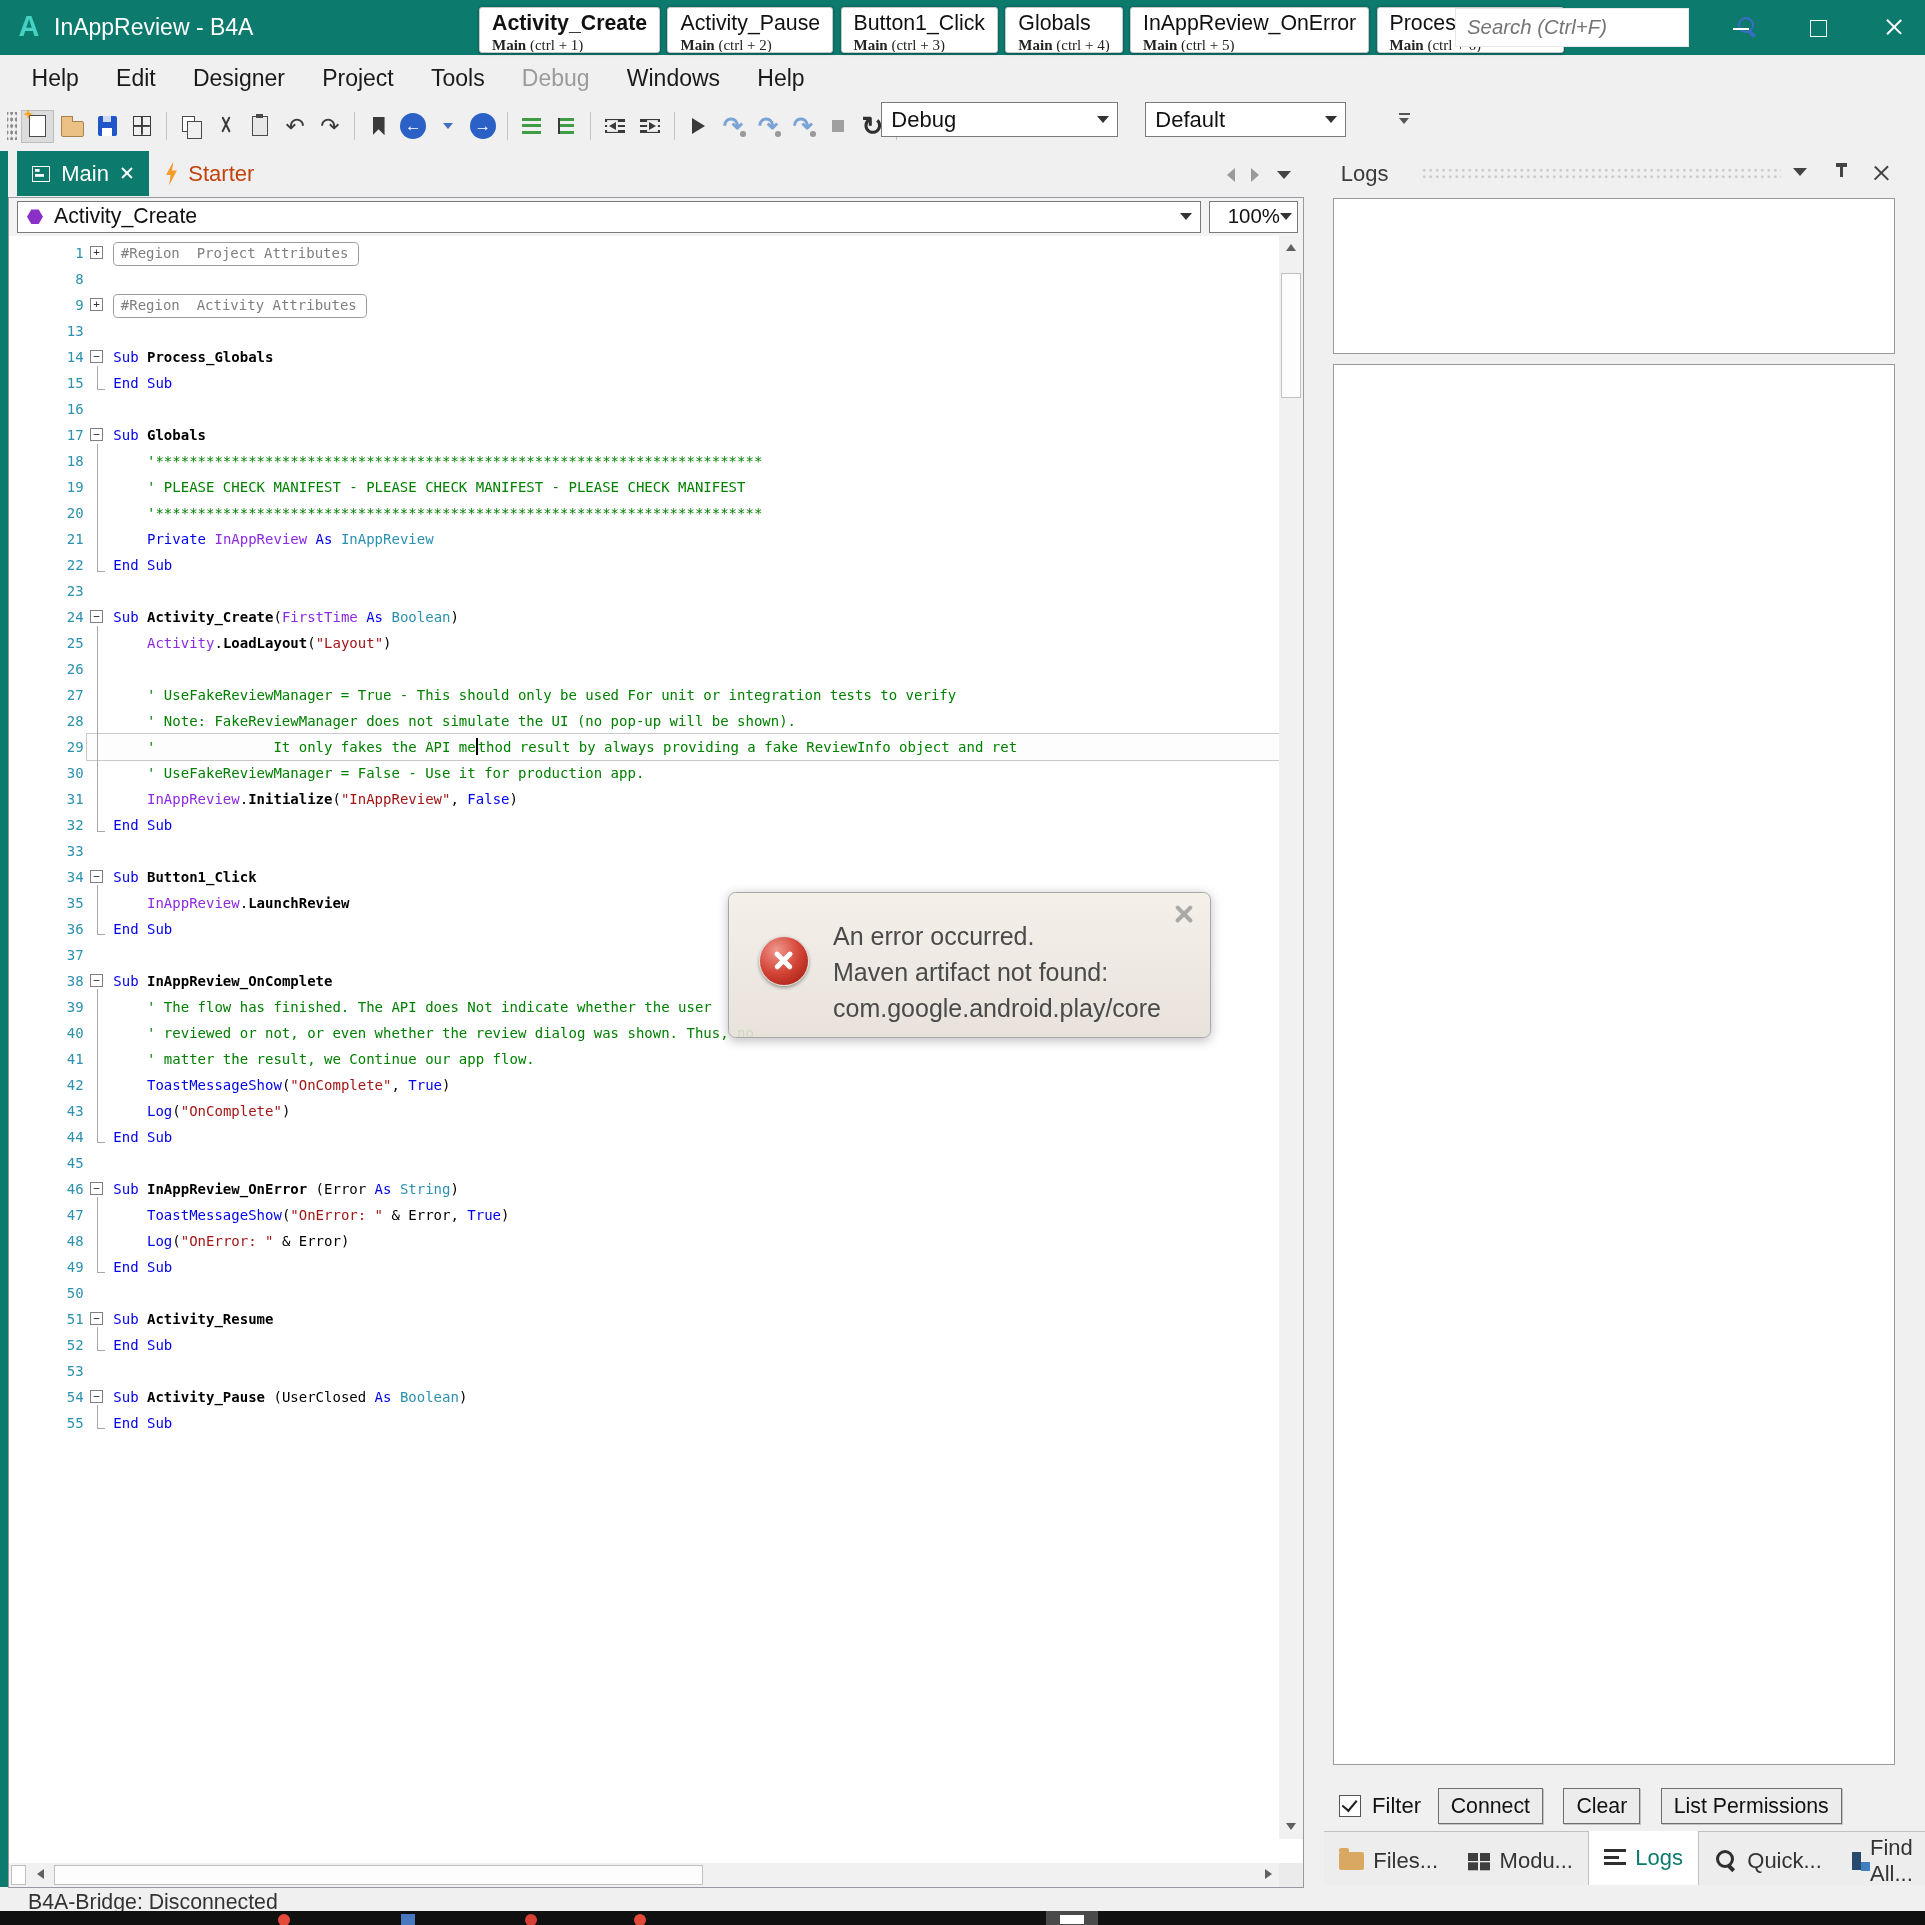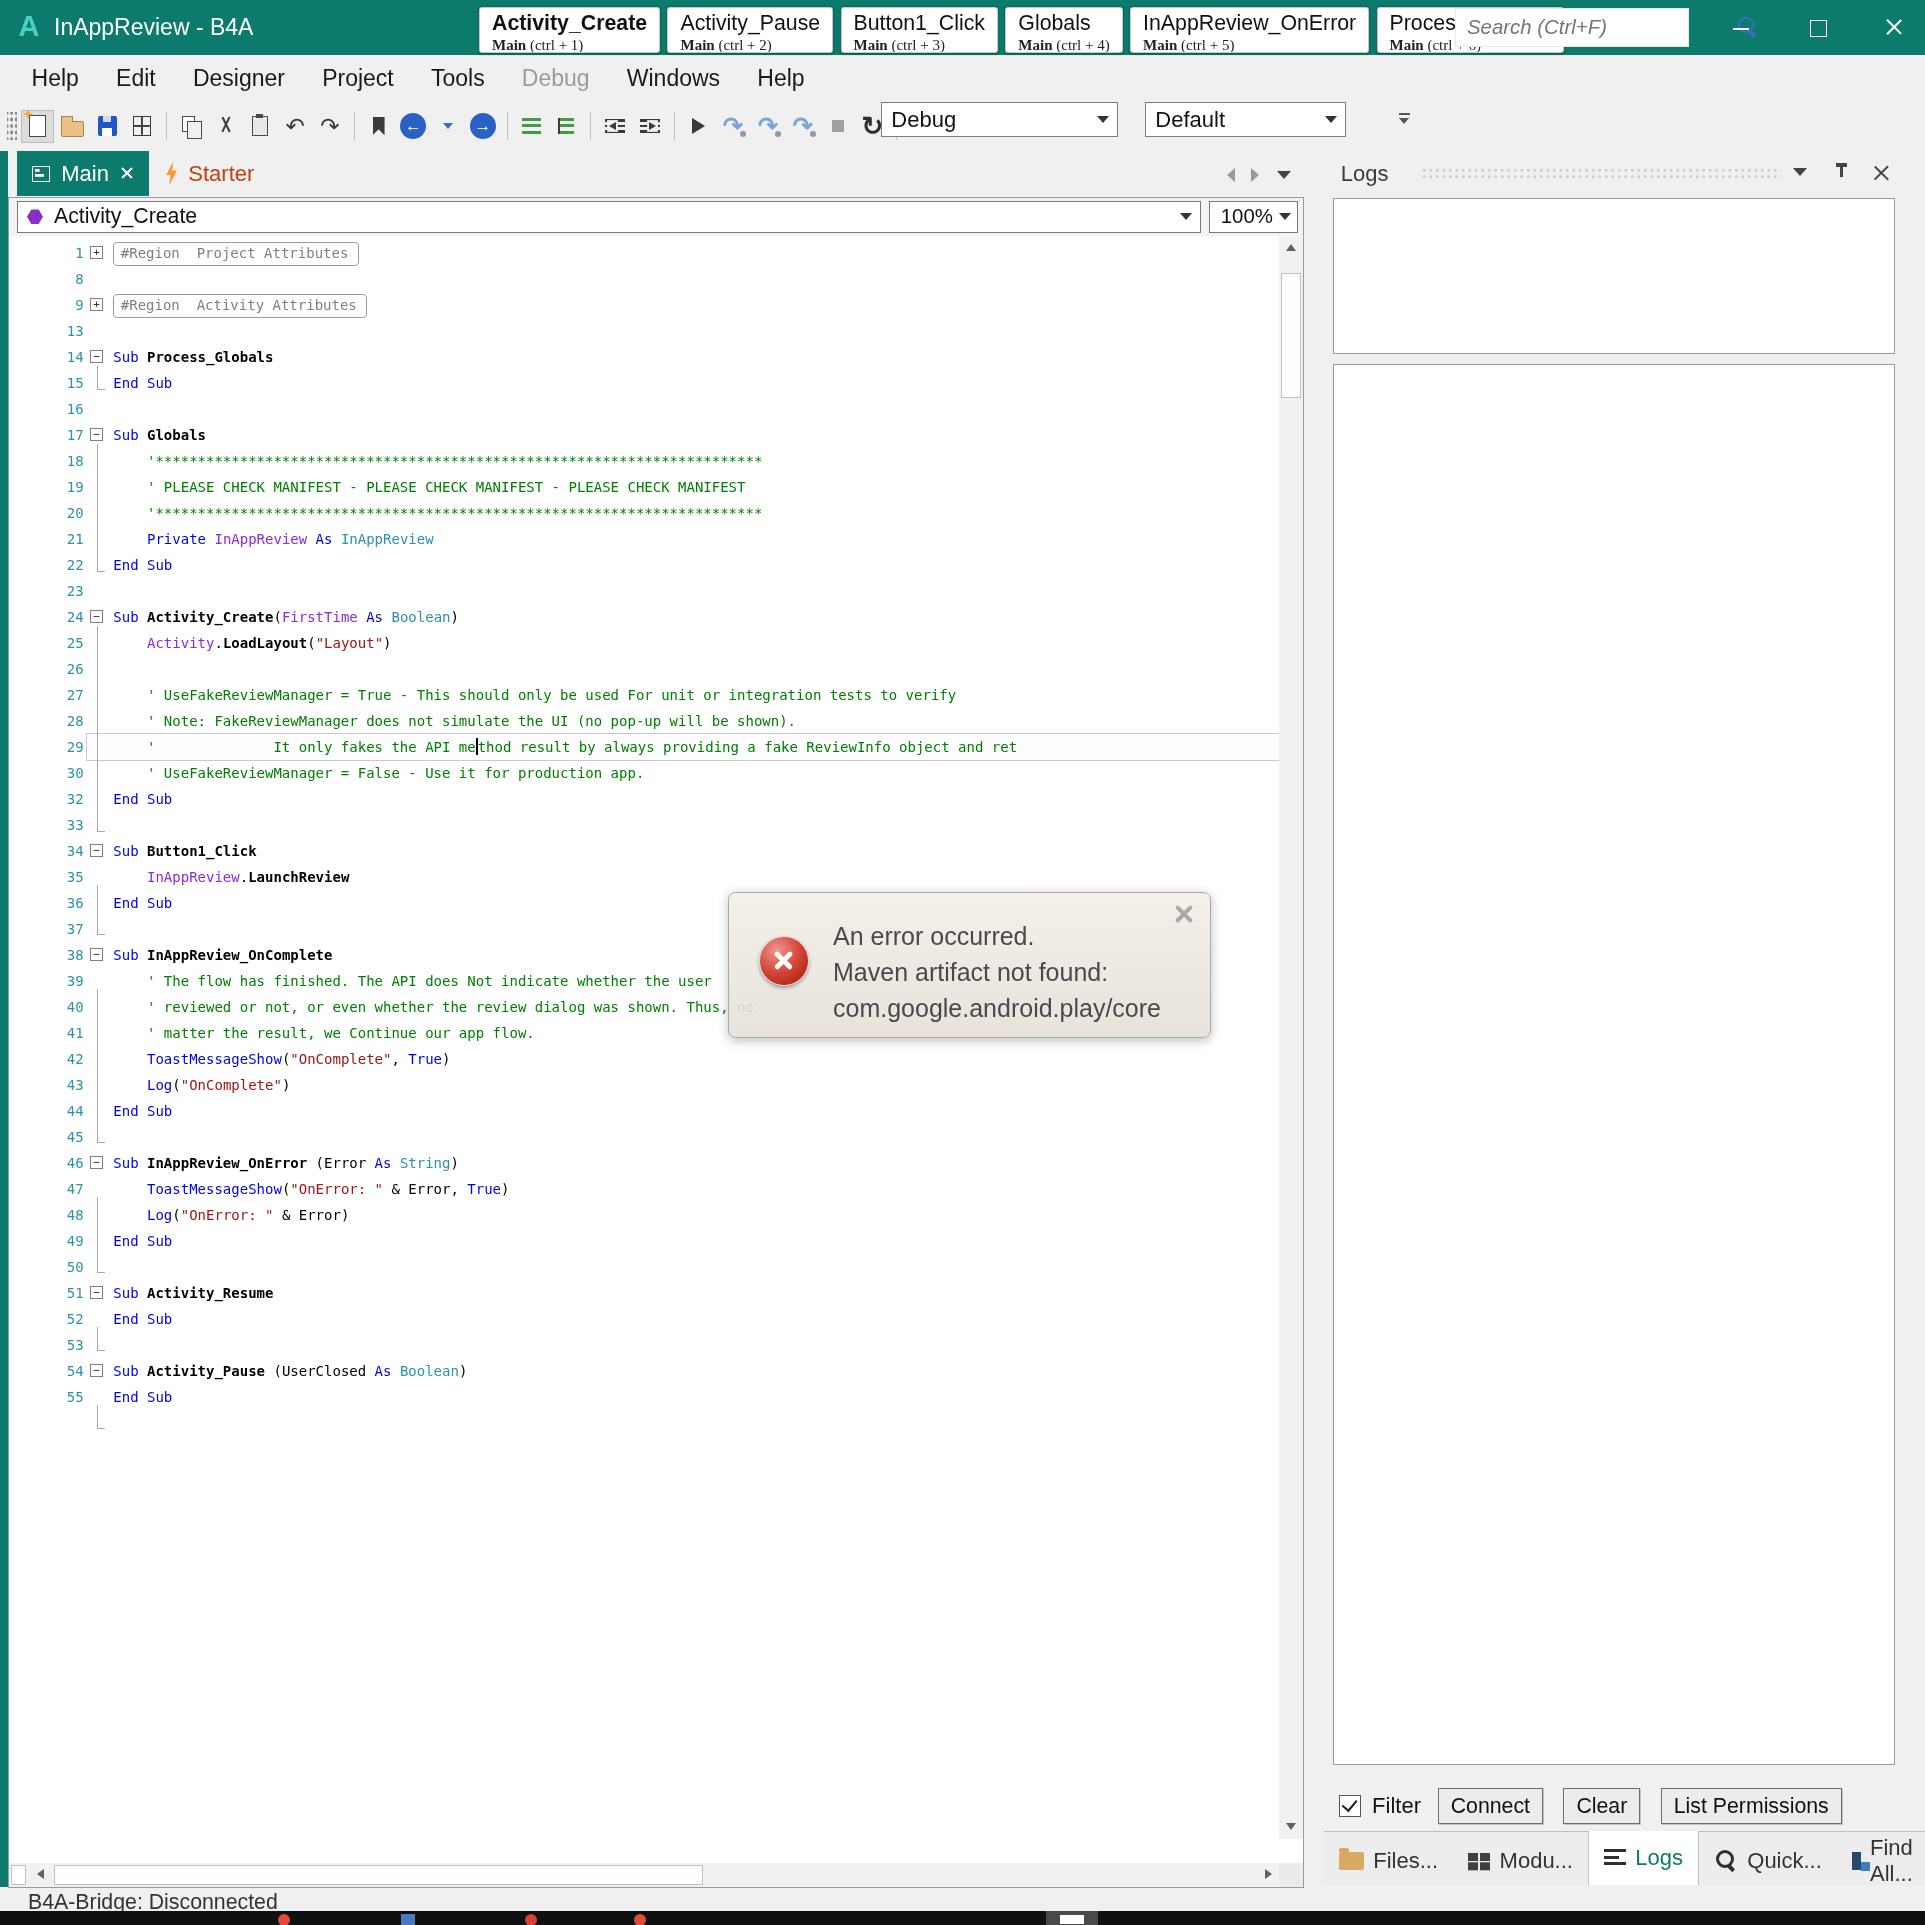--- a/index.html
+++ b/index.html
@@ -108,21 +108,21 @@
   .dtab-starter { position:absolute; left:139px; top:0; height:45px; display:flex; align-items:center; padding:0 16.7px; gap:9.3px; }
   .i-bolt { width:15px; height:24px; background:#f39b2d; clip-path:polygon(62% 0,14% 56%,44% 56%,34% 100%,86% 38%,54% 38%); }
   .dtab-starter .lbl { font-size:22px; color:#c2410c; }
   .ts-left { position:absolute; right:69px; top:16.7px; width:0; height:0; border-top:7.4px solid transparent; border-bottom:7.4px solid transparent; border-right:8.3px solid #9a9a9a; }
   .ts-right { position:absolute; right:45px; top:16.7px; width:0; height:0; border-top:7.4px solid transparent; border-bottom:7.4px solid transparent; border-left:8.3px solid #9a9a9a; }
   .ts-dd { position:absolute; right:13px; top:19.5px; width:0; height:0; border-left:7.4px solid transparent; border-right:7.4px solid transparent; border-top:8.3px solid #444; }
   
   .editor { position:absolute; left:8.3px; top:197px; width:1296px; height:1691px; border:0.9px solid #979ba1; background:#fff; }
   .fn-row { position:absolute; left:0; top:0; width:100%; height:38px; background:#f3f3f3; display:flex; padding:2.8px 5.6px 2.8px 7.4px; gap:7.4px; }
   .combo.fn { flex:1; height:32px; font-size:21.3px; }
-  .combo.zoomc { width:89px; height:32px; font-size:20.4px; padding-left:11px; }
+  .combo.zoomc { width:89px; height:32px; font-size:20.4px; padding-left:18px; }
   .combo.zoomc .carr { margin-right:5.6px; }
   .i-hex { width:16px; height:16px; margin-right:11px; background:#8a30c9;
            clip-path:polygon(27% 5%,73% 5%,100% 50%,73% 95%,27% 95%,0 50%); }
   .code-wrap { position:absolute; left:0; top:38px; width:1271px; height:1627px; overflow:hidden; background:#fff; padding-top:3.7px; }
   .cl { display:flex; height:26px; font-family:"DejaVu Sans Mono", monospace; font-size:14px; line-height:26px; }
   .ln { width:78px; text-align:right; color:#2B91AF; padding-right:3.7px; flex:none; }
   .body { flex:1; display:flex; position:relative; }
   .body.cur { outline:0.9px solid #c9c9c9; outline-offset:-0.9px; background:#fdfdfd; }
   .fold { width:26px; flex:none; position:relative; }
   .foldbox { position:absolute; left:2.8px; top:6.5px; width:13px; height:13px; background:#fff; border:0.9px solid #808080;
@@ -533,20 +533,27 @@
             </div>
           </div>
           <div class="cl">
             <span class="ln">30</span>
             <div class="body">
               <div class="fold"></div>
               <pre class="ct"><span class="seg-c">    ' UseFakeReviewManager = False - Use it for production app.</span></pre>
             </div>
           </div>
           <div class="cl">
+            <span class="ln">31</span>
+            <div class="body">
+              <div class="fold"></div>
+              <pre class="ct"><span class="seg-p">    </span><span class="seg-v">InAppReview</span><span class="seg-p">.</span><span class="seg-m">Initialize</span><span class="seg-p">(</span><span class="seg-s">"InAppReview"</span><span class="seg-p">, </span><span class="seg-k">False</span><span class="seg-p">)</span></pre>
+            </div>
+          </div>
+          <div class="cl">
             <span class="ln">32</span>
             <div class="body">
               <div class="fold"></div>
               <pre class="ct"><span class="seg-k">End Sub</span></pre>
             </div>
           </div>
           <div class="cl">
             <span class="ln">33</span>
             <div class="body">
               <div class="fold"></div>

